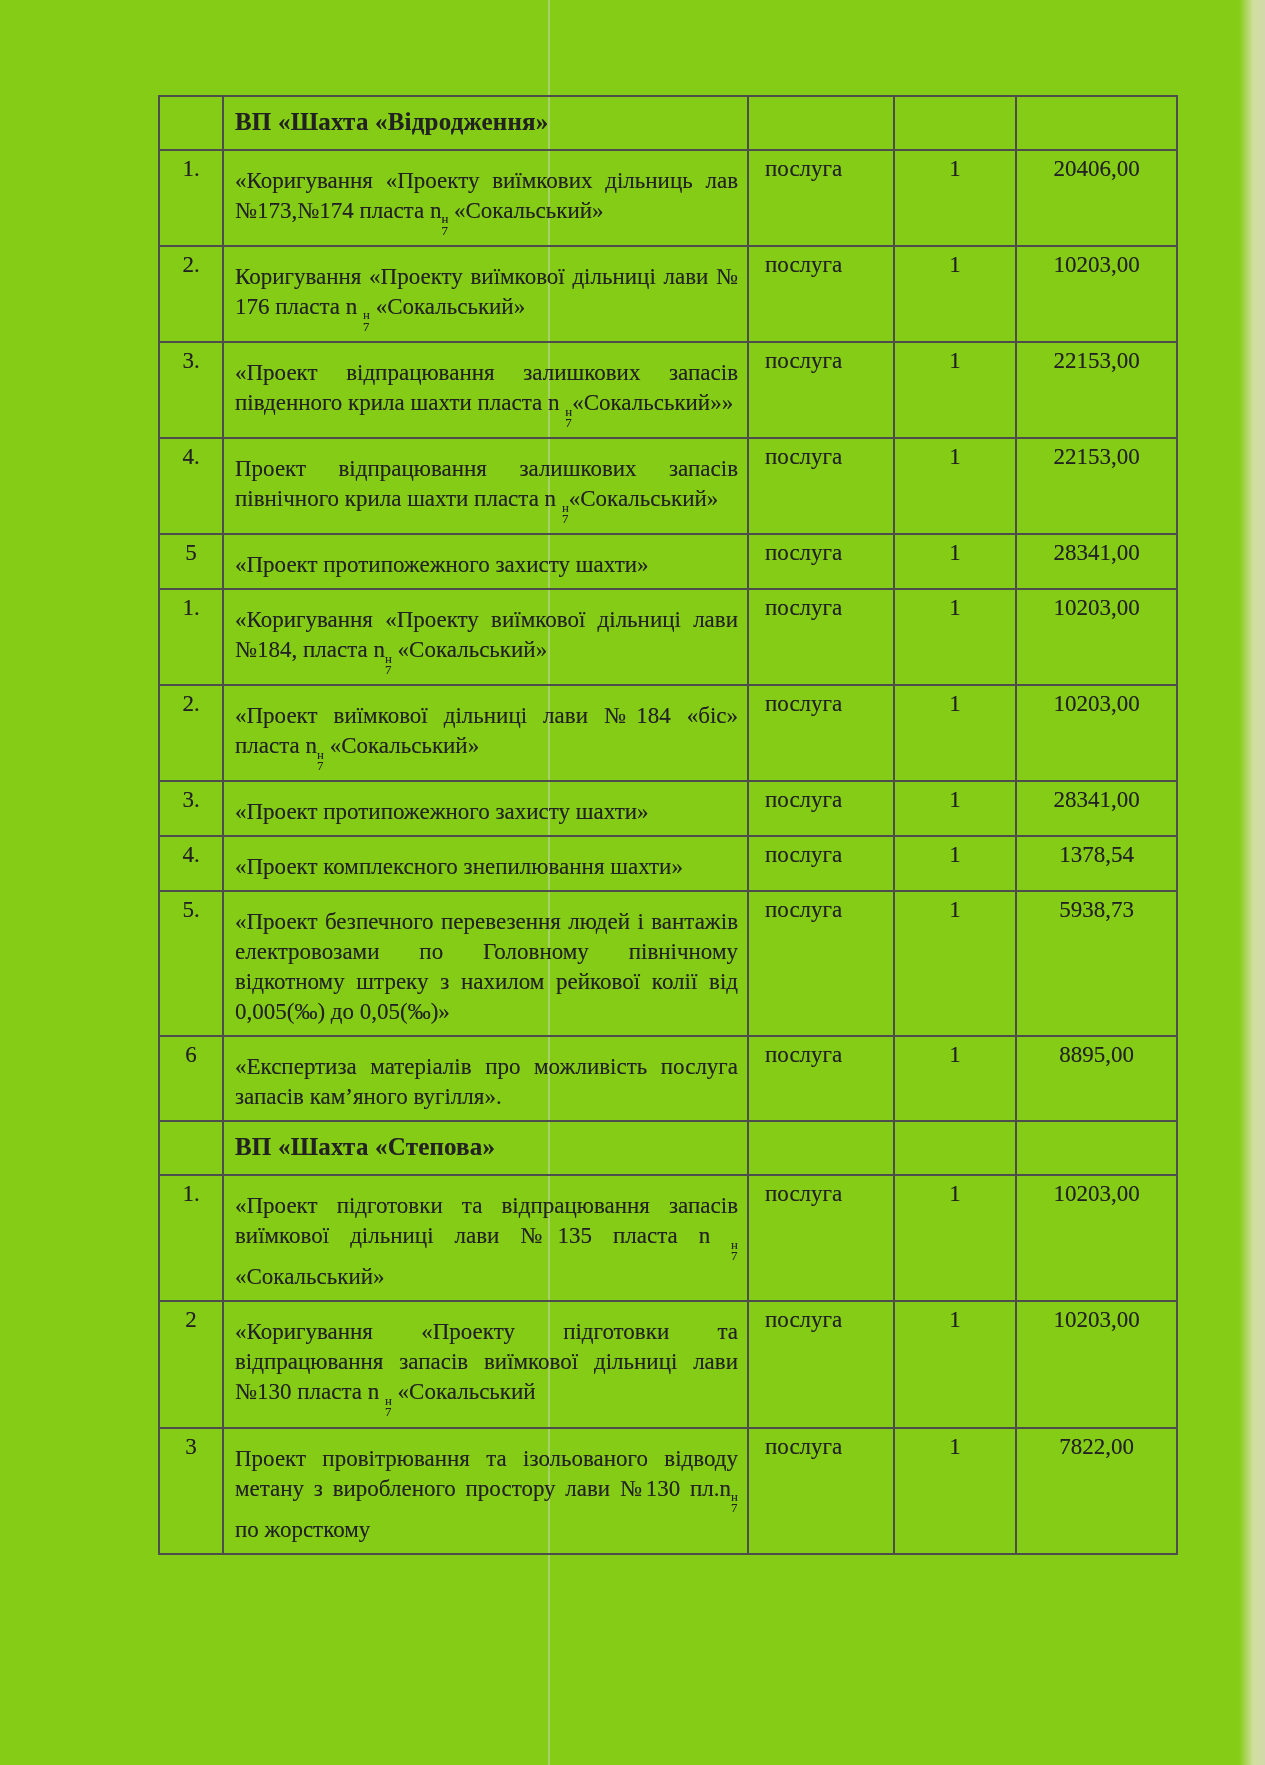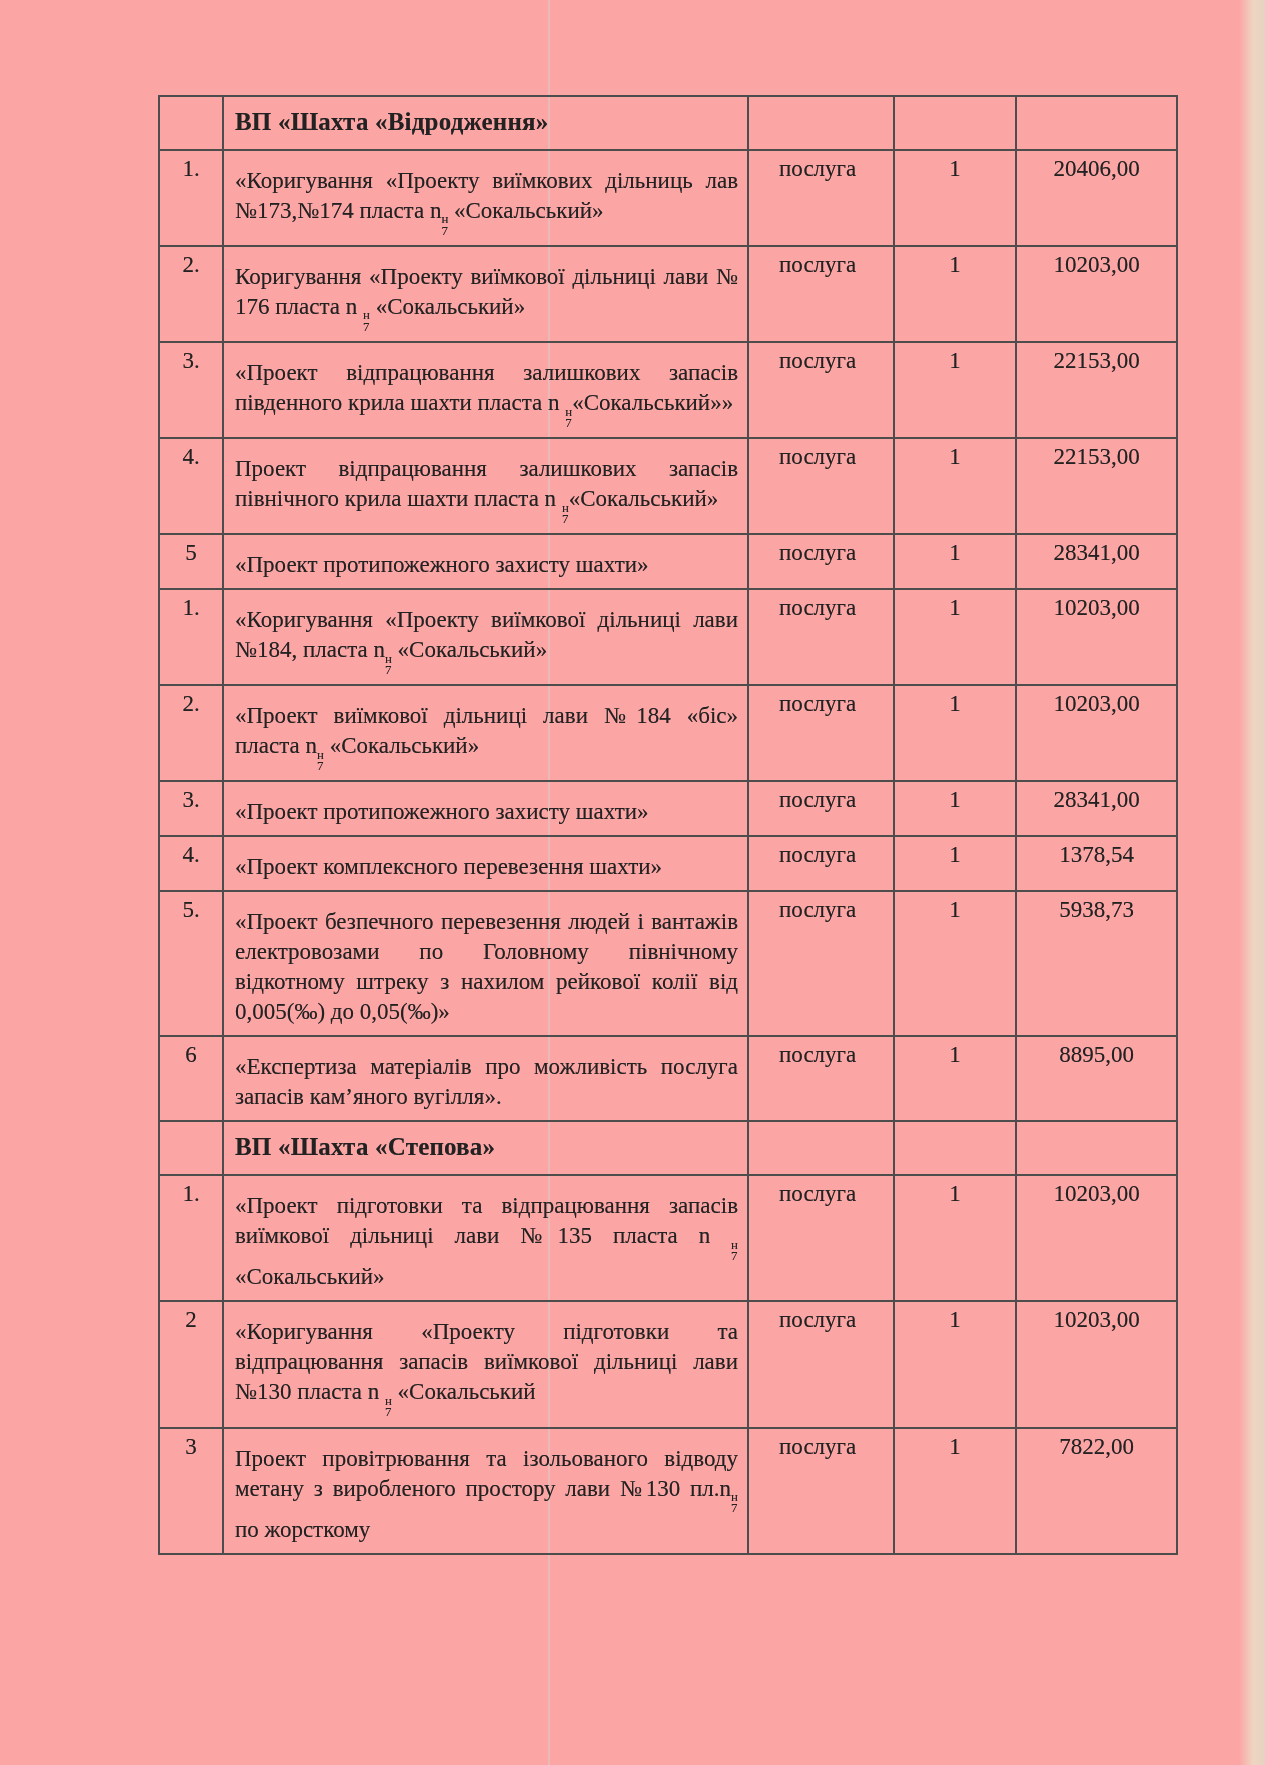--- a/index.html
+++ b/index.html
@@ -4,21 +4,21 @@
 <style>
   html,body{margin:0;padding:0;}
   body{
     width:1265px;height:1765px;
     background:#fdfdfb;
     font-family:"Liberation Serif","DejaVu Serif",serif;
     color:#1e1e1e;
     position:relative;
     overflow:hidden;
   }
-  .page{position:absolute;inset:0;background:#fca5a5;}
+  .page{position:absolute;inset:0;background:#84cc16;}
   
   .scan-line-v{position:absolute;left:548px;top:0;width:2px;height:100%;background:rgba(215,213,205,.45);}
   .scan-strip-right{position:absolute;right:0;top:0;width:26px;height:100%;
     background:linear-gradient(to right,rgba(236,232,210,0),rgba(234,229,203,.75) 55%,rgba(224,219,196,.85));}
   table.doc{
     position:absolute;left:158px;top:95px;
     width:1018px;
     border-collapse:collapse;
     table-layout:fixed;
   }
@@ -28,21 +28,21 @@
     font-size:23px;
     line-height:30px;
     color:#222;
     text-shadow:0 0 .5px rgba(40,40,40,.45);
   }
   td.c-num{text-align:center;padding:3px 2px 6px 2px;}
   td.c-desc{
     text-align:justify;
     padding:15px 9px 8px 11px;
   }
-  td.c-unit{padding:3px 4px 6px 30px;}
+  td.c-unit{padding:3px 4px 6px 16px;}
   td.c-qty{text-align:center;padding:3px 2px 6px 2px;}
   td.c-price{text-align:center;padding:3px 4px 6px 4px;}
   tr.section-row td{border:2px solid #4d4d4d;}
   tr.section-row .section-title{
     font-weight:bold;
     font-size:25px;
     padding:10px 9px 12px 11px;
     text-align:left;
     letter-spacing:.2px;
   }
@@ -151,21 +151,21 @@
         </tr>
         <tr>
           <td class="c-num">3.</td>
           <td class="c-desc">«Проект протипожежного захисту шахти»</td>
           <td class="c-unit">послуга</td>
           <td class="c-qty">1</td>
           <td class="c-price">28341,00</td>
         </tr>
         <tr>
           <td class="c-num">4.</td>
-          <td class="c-desc">«Проект комплексного перевезення шахти»</td>
+          <td class="c-desc">«Проект комплексного знепилювання шахти»</td>
           <td class="c-unit">послуга</td>
           <td class="c-qty">1</td>
           <td class="c-price">1378,54</td>
         </tr>
         <tr>
           <td class="c-num">5.</td>
           <td class="c-desc">«Проект безпечного перевезення людей і вантажів електровозами по Головному північному відкотному штреку з нахилом рейкової колії від 0,005(‰) до 0,05(‰)»</td>
           <td class="c-unit">послуга</td>
           <td class="c-qty">1</td>
           <td class="c-price">5938,73</td>

